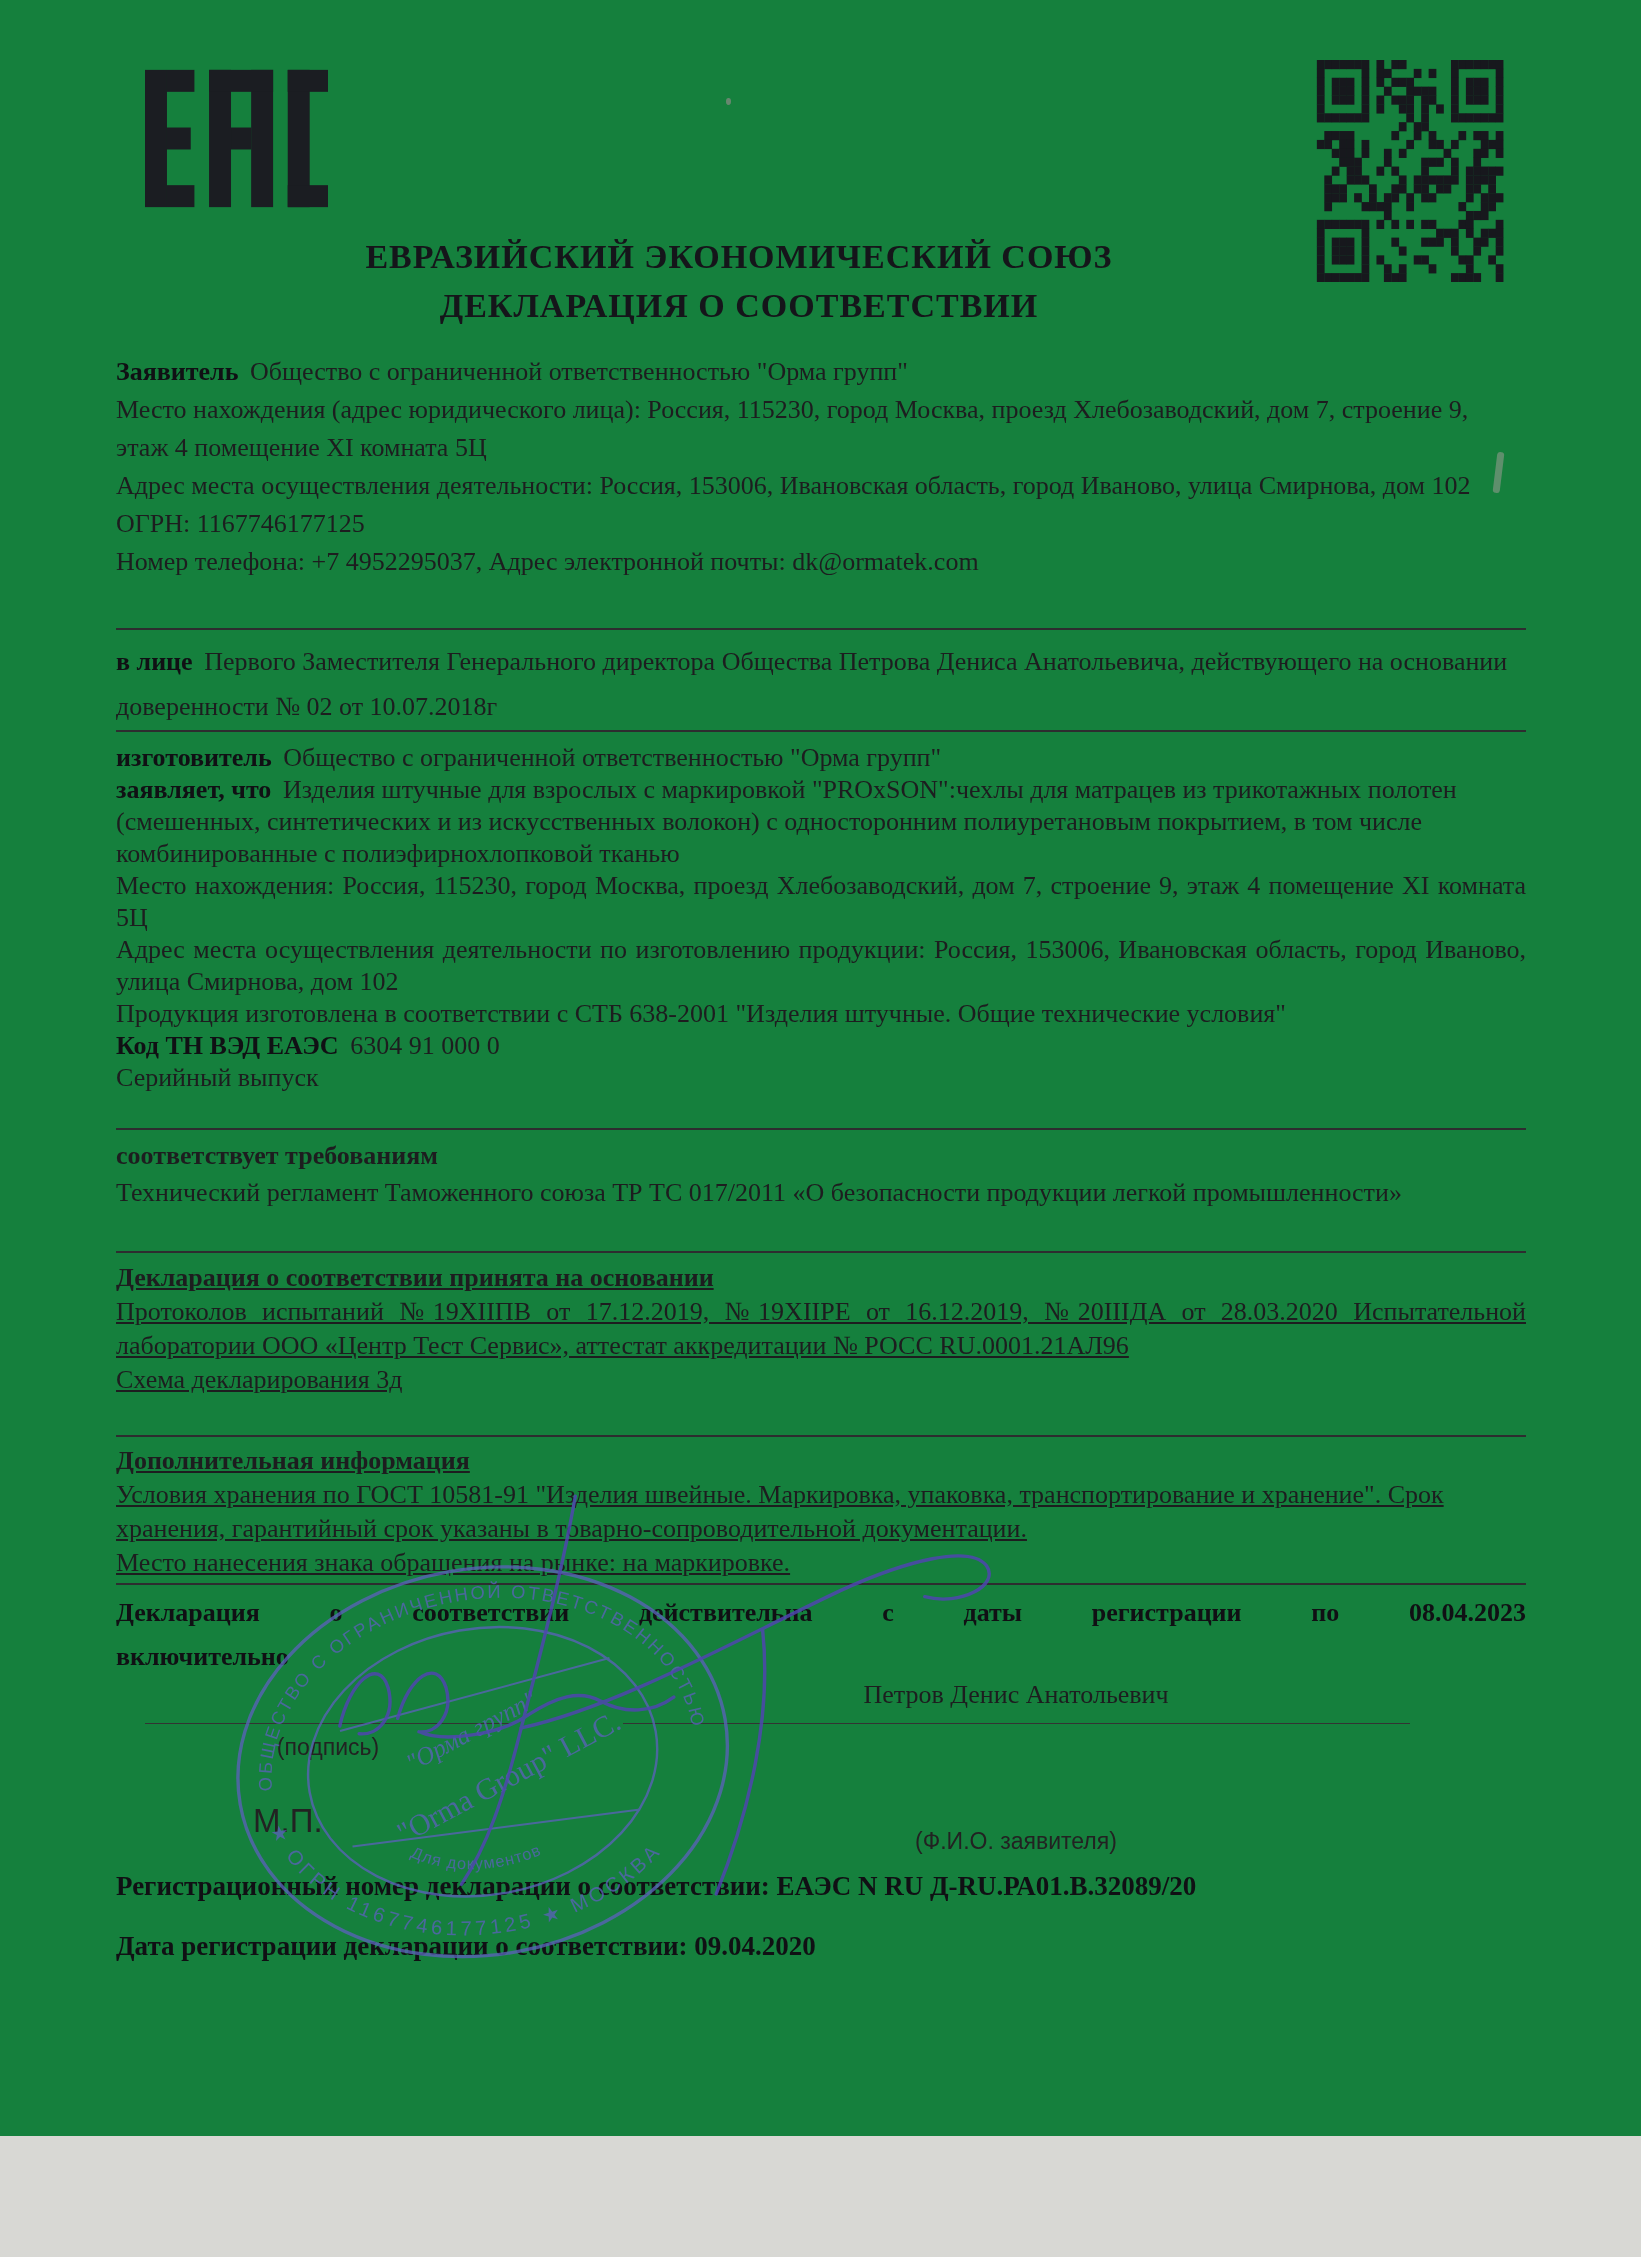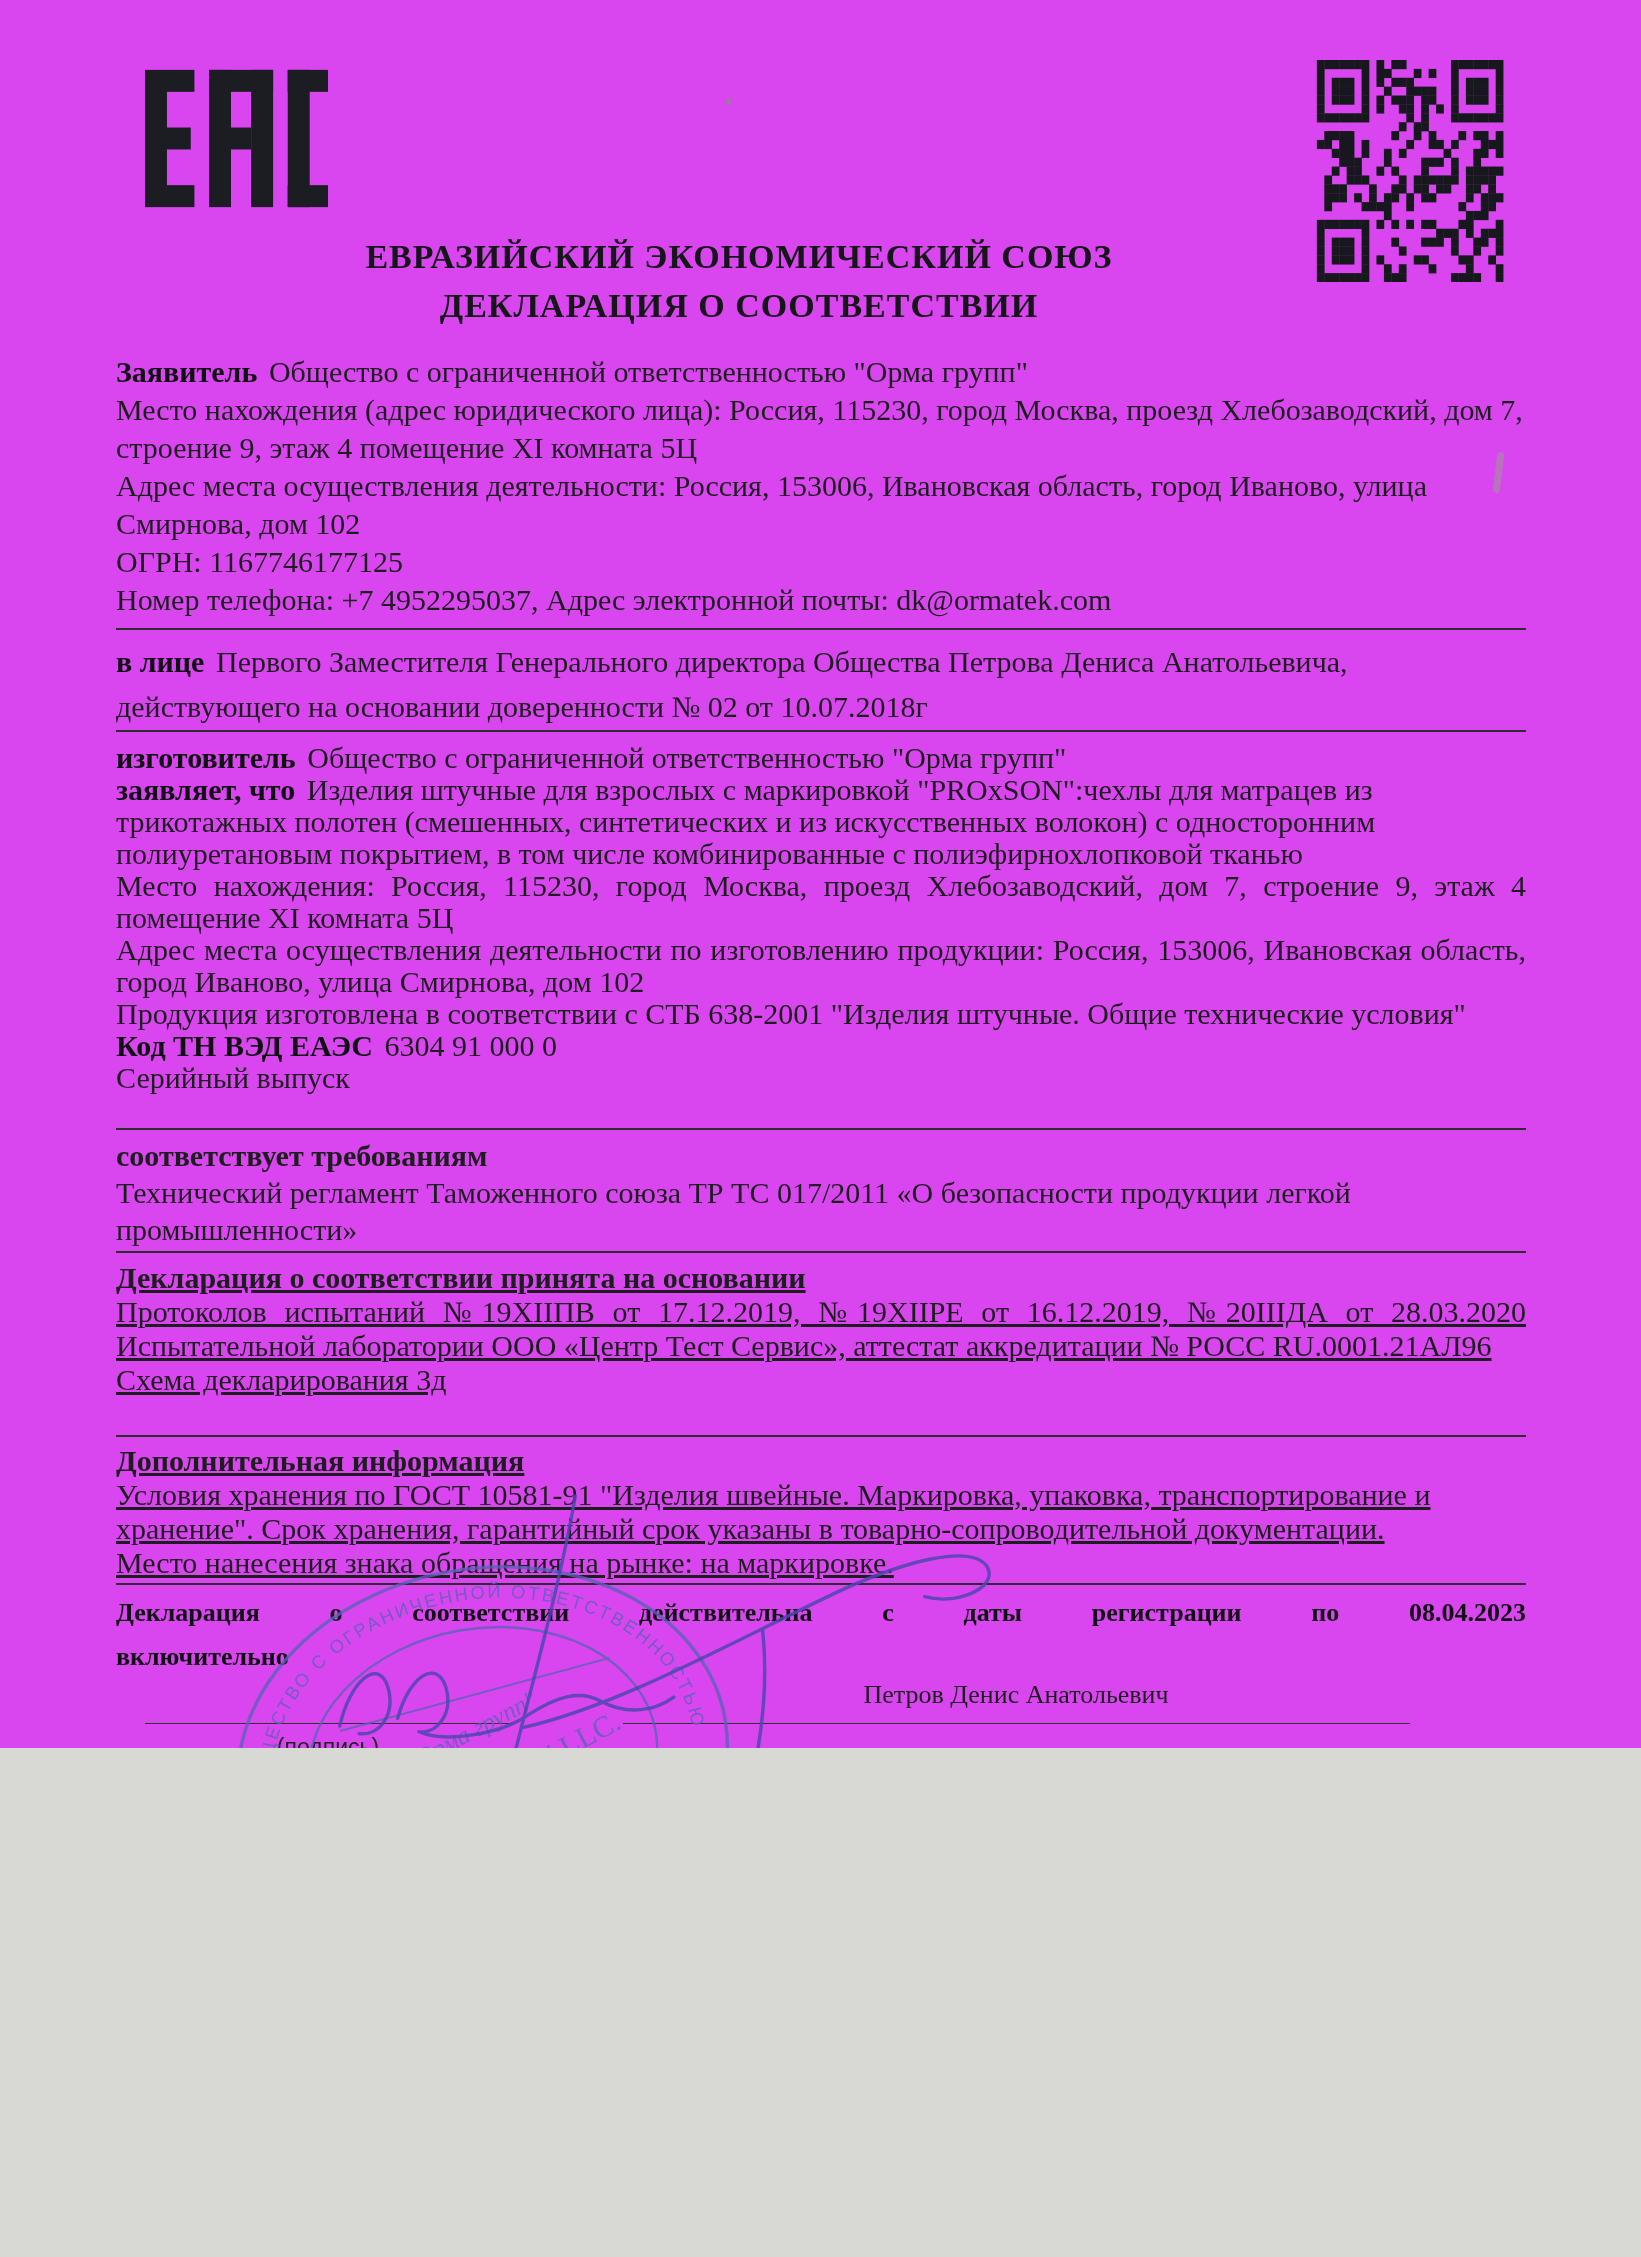--- a/index.html
+++ b/index.html
@@ -1,32 +1,32 @@
 <!DOCTYPE html>
 <html><head>
 <meta charset="utf-8">
 <style>
   html,body{margin:0;padding:0;background:#d8d8d4;}
   .page{
     position:relative;
-    width:1641px;height:1748px;
+    width:1641px;height:2136px;
     margin:0 auto;
-    background:#d946ef;
+    background:#15803d;
     overflow:hidden;
     font-family:"Liberation Serif", serif;
     color:#1d1d1f;
   }
   .abs{position:absolute;}
   .content{left:116px;width:1410px;}
   .title{
     left:116px;width:1246px;top:232px;
     text-align:center;font-weight:bold;font-size:34px;line-height:49px;
     letter-spacing:1px;color:#15151a;
   }
-  .sec{font-size:30px;}
+  .sec{font-size:26px;}
   .lh39 p{line-height:38px;margin:0;}
   .lh47 p{line-height:45px;margin:0;}
   .lh33 p{line-height:32px;margin:0;}
   .lh38 p{line-height:37px;margin:0;}
   .lh35 p{line-height:34px;margin:0;text-decoration:underline;}
   b.lead{padding-right:11.6px;color:#101014;}
   .just{text-align:justify;}
   .rule{left:116px;width:1410px;border-top:2.9px solid #2d2d2f;height:0;}
   .validity{
     left:116px;width:1410px;top:1591px;

